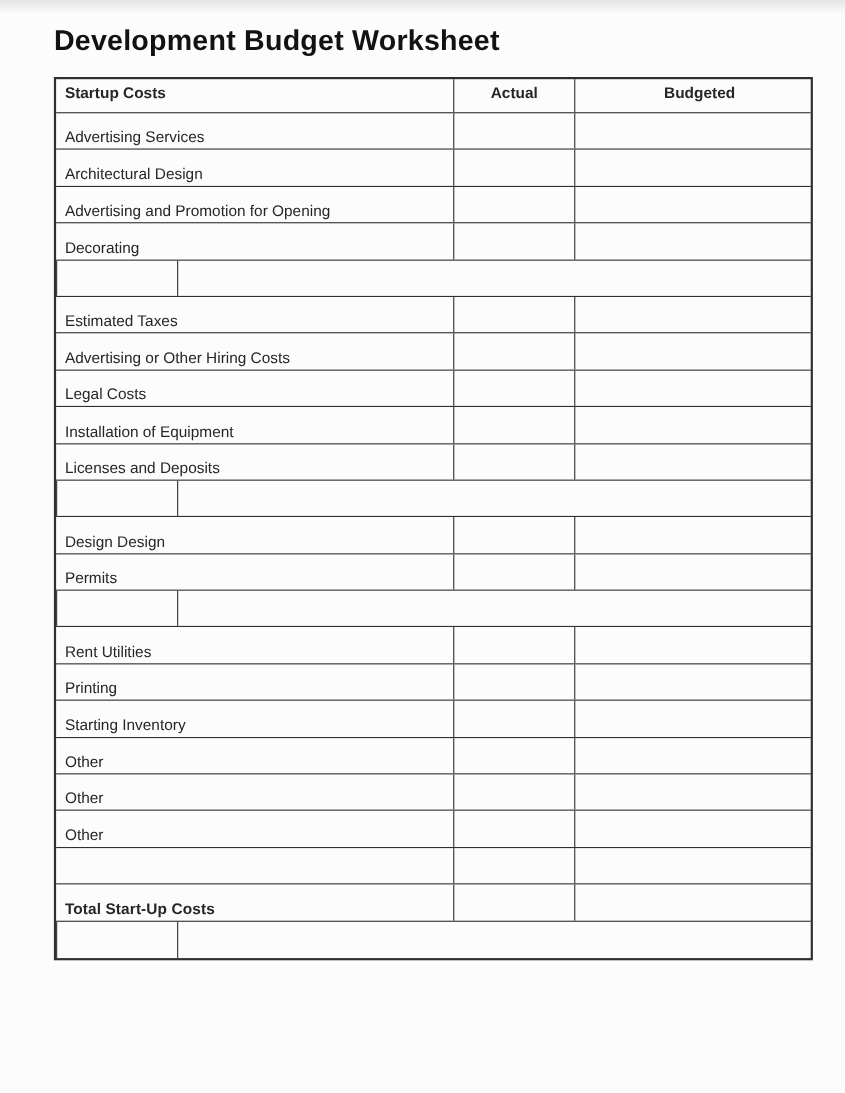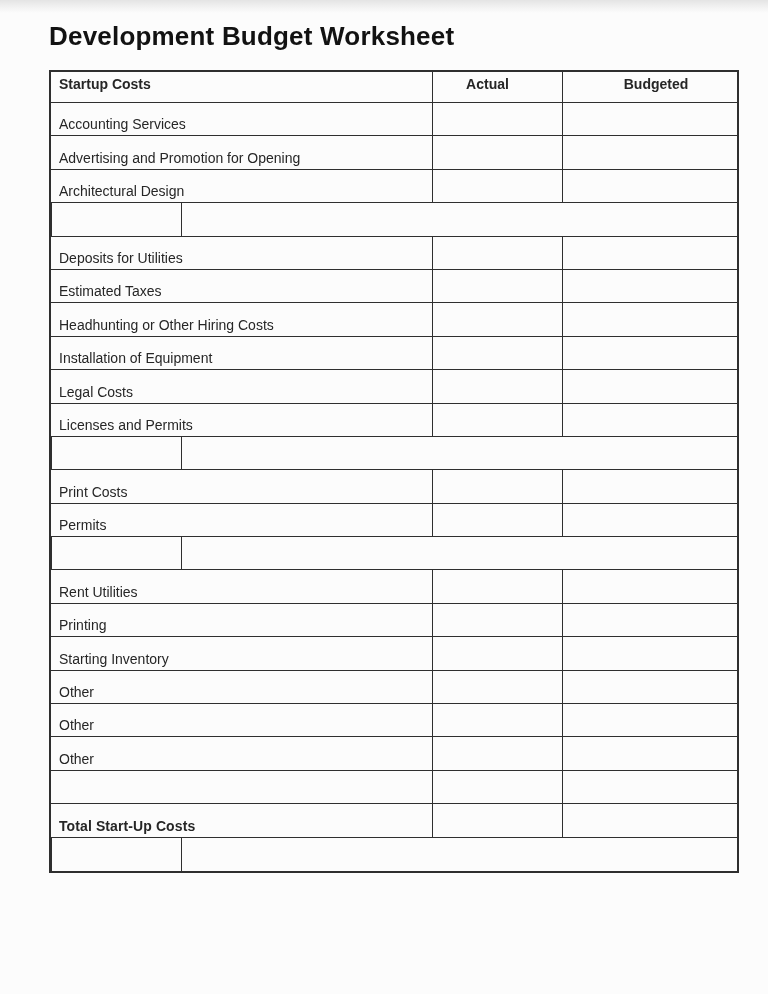--- a/index.html
+++ b/index.html
@@ -46,21 +46,20 @@
     width: 686px;
     border: 2px solid var(--border, #2f2f2f);
     background: transparent;
     box-sizing: content-box;
   }
   .t-row {
     display: flex;
     border-bottom: 1.5px solid var(--border, #2f2f2f);
     height: 33.4px;
     box-sizing: border-box;
-    gap: 20px;
   }
   .t-row:last-child {
     border-bottom: none;
   }
   .t-row.header-row {
     height: 31px;
   }
   .cell {
     box-sizing: border-box;
     color: var(--text, #262626);
@@ -101,85 +100,85 @@
   <h1 class="doc-title">Development Budget Worksheet</h1>
 
   <div class="budget-table">
     <div class="t-row header-row">
       <div class="cell col1">Startup Costs</div>
       <div class="cell col2">Actual</div>
       <div class="cell col3">Budgeted</div>
     </div>
     <div id="rows-container">
   <div class="t-row data-row">
-    <div class="cell col1">Accounting Services</div>
+    <div class="cell col1">Advertising Services</div>
+    <div class="cell col2"></div>
+    <div class="cell col3"></div>
+  </div>
+
+  <div class="t-row data-row">
+    <div class="cell col1">Architectural Design</div>
     <div class="cell col2"></div>
     <div class="cell col3"></div>
   </div>
 
   <div class="t-row data-row">
     <div class="cell col1">Advertising and Promotion for Opening</div>
     <div class="cell col2"></div>
     <div class="cell col3"></div>
   </div>
 
   <div class="t-row data-row">
-    <div class="cell col1">Architectural Design</div>
-    <div class="cell col2"></div>
-    <div class="cell col3"></div>
-  </div>
-
-  <div class="t-row data-row">
-    <div class="cell col2"></div>
-    <div class="cell col3"></div>
-  </div>
-
-  <div class="t-row data-row">
-    <div class="cell col1">Deposits for Utilities</div>
+    <div class="cell col1">Decorating</div>
+    <div class="cell col2"></div>
+    <div class="cell col3"></div>
+  </div>
+
+  <div class="t-row data-row">
     <div class="cell col2"></div>
     <div class="cell col3"></div>
   </div>
 
   <div class="t-row data-row">
     <div class="cell col1">Estimated Taxes</div>
     <div class="cell col2"></div>
     <div class="cell col3"></div>
   </div>
 
   <div class="t-row data-row">
-    <div class="cell col1">Headhunting or Other Hiring Costs</div>
+    <div class="cell col1">Advertising or Other Hiring Costs</div>
+    <div class="cell col2"></div>
+    <div class="cell col3"></div>
+  </div>
+
+  <div class="t-row data-row">
+    <div class="cell col1">Legal Costs</div>
     <div class="cell col2"></div>
     <div class="cell col3"></div>
   </div>
 
   <div class="t-row data-row">
     <div class="cell col1">Installation of Equipment</div>
     <div class="cell col2"></div>
     <div class="cell col3"></div>
   </div>
 
   <div class="t-row data-row">
-    <div class="cell col1">Legal Costs</div>
-    <div class="cell col2"></div>
-    <div class="cell col3"></div>
-  </div>
-
-  <div class="t-row data-row">
-    <div class="cell col1">Licenses and Permits</div>
-    <div class="cell col2"></div>
-    <div class="cell col3"></div>
-  </div>
-
-  <div class="t-row data-row">
-    <div class="cell col2"></div>
-    <div class="cell col3"></div>
-  </div>
-
-  <div class="t-row data-row">
-    <div class="cell col1">Print Costs</div>
+    <div class="cell col1">Licenses and Deposits</div>
+    <div class="cell col2"></div>
+    <div class="cell col3"></div>
+  </div>
+
+  <div class="t-row data-row">
+    <div class="cell col2"></div>
+    <div class="cell col3"></div>
+  </div>
+
+  <div class="t-row data-row">
+    <div class="cell col1">Design Design</div>
     <div class="cell col2"></div>
     <div class="cell col3"></div>
   </div>
 
   <div class="t-row data-row">
     <div class="cell col1">Permits</div>
     <div class="cell col2"></div>
     <div class="cell col3"></div>
   </div>
 

